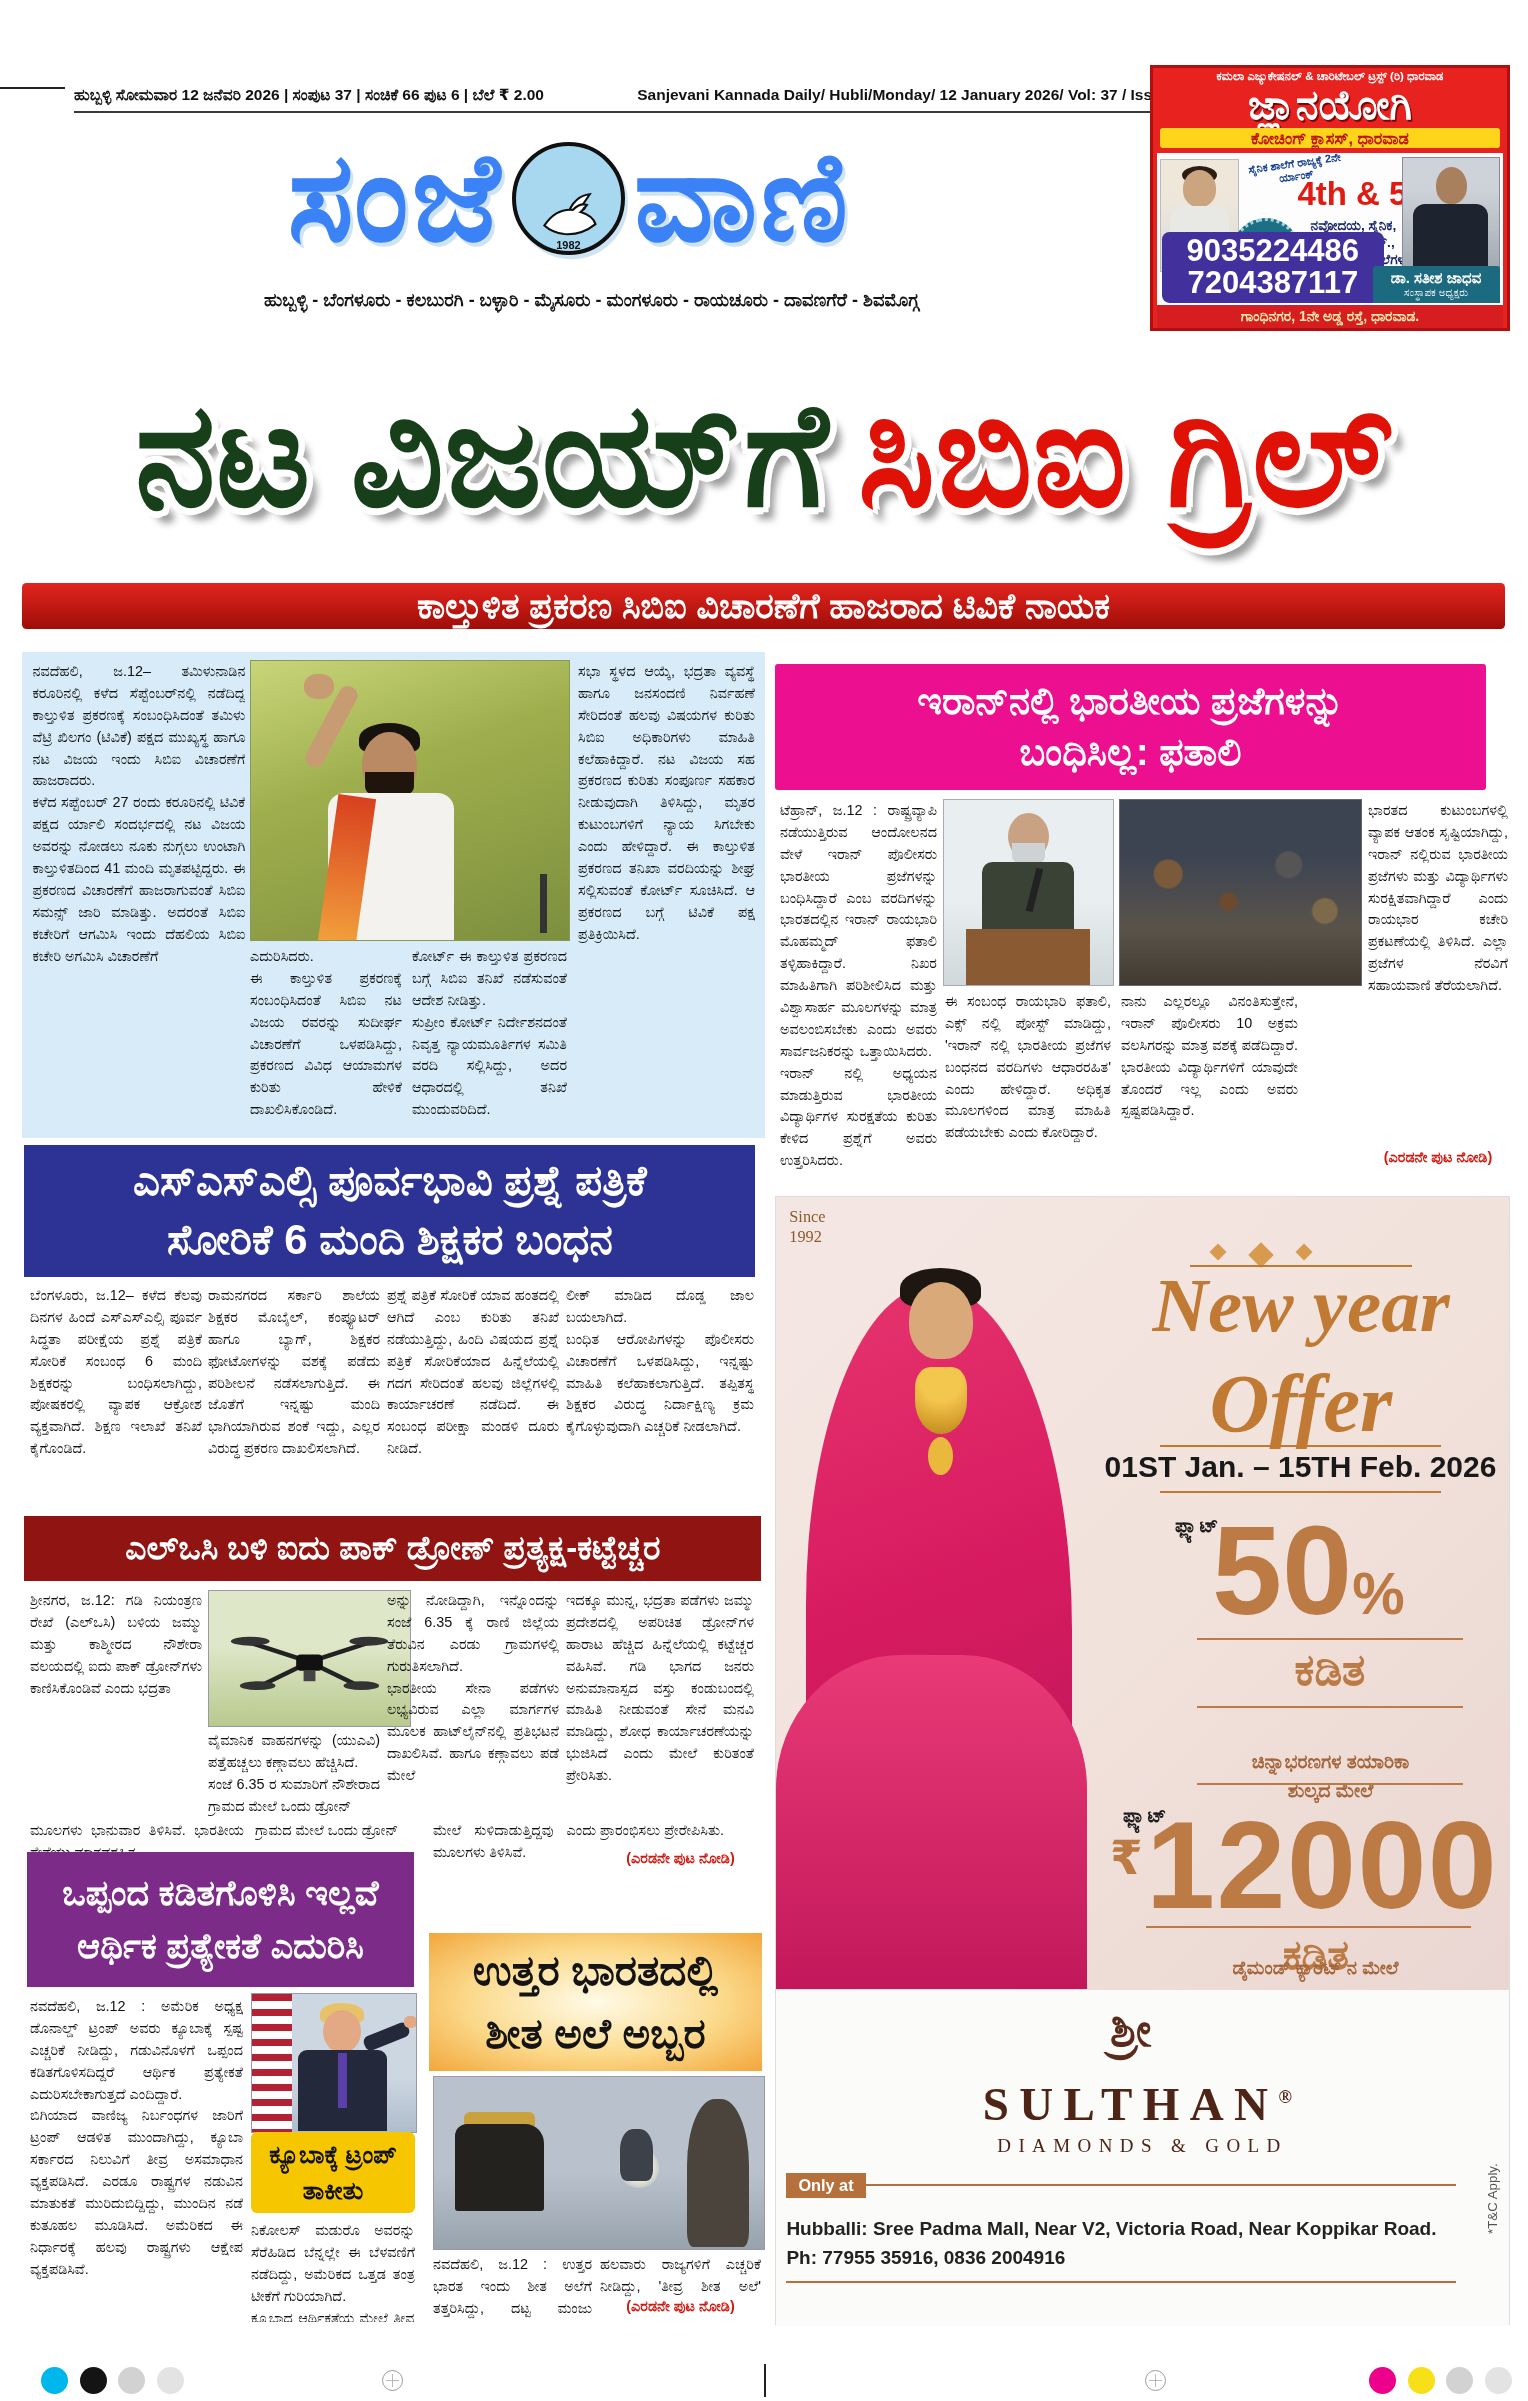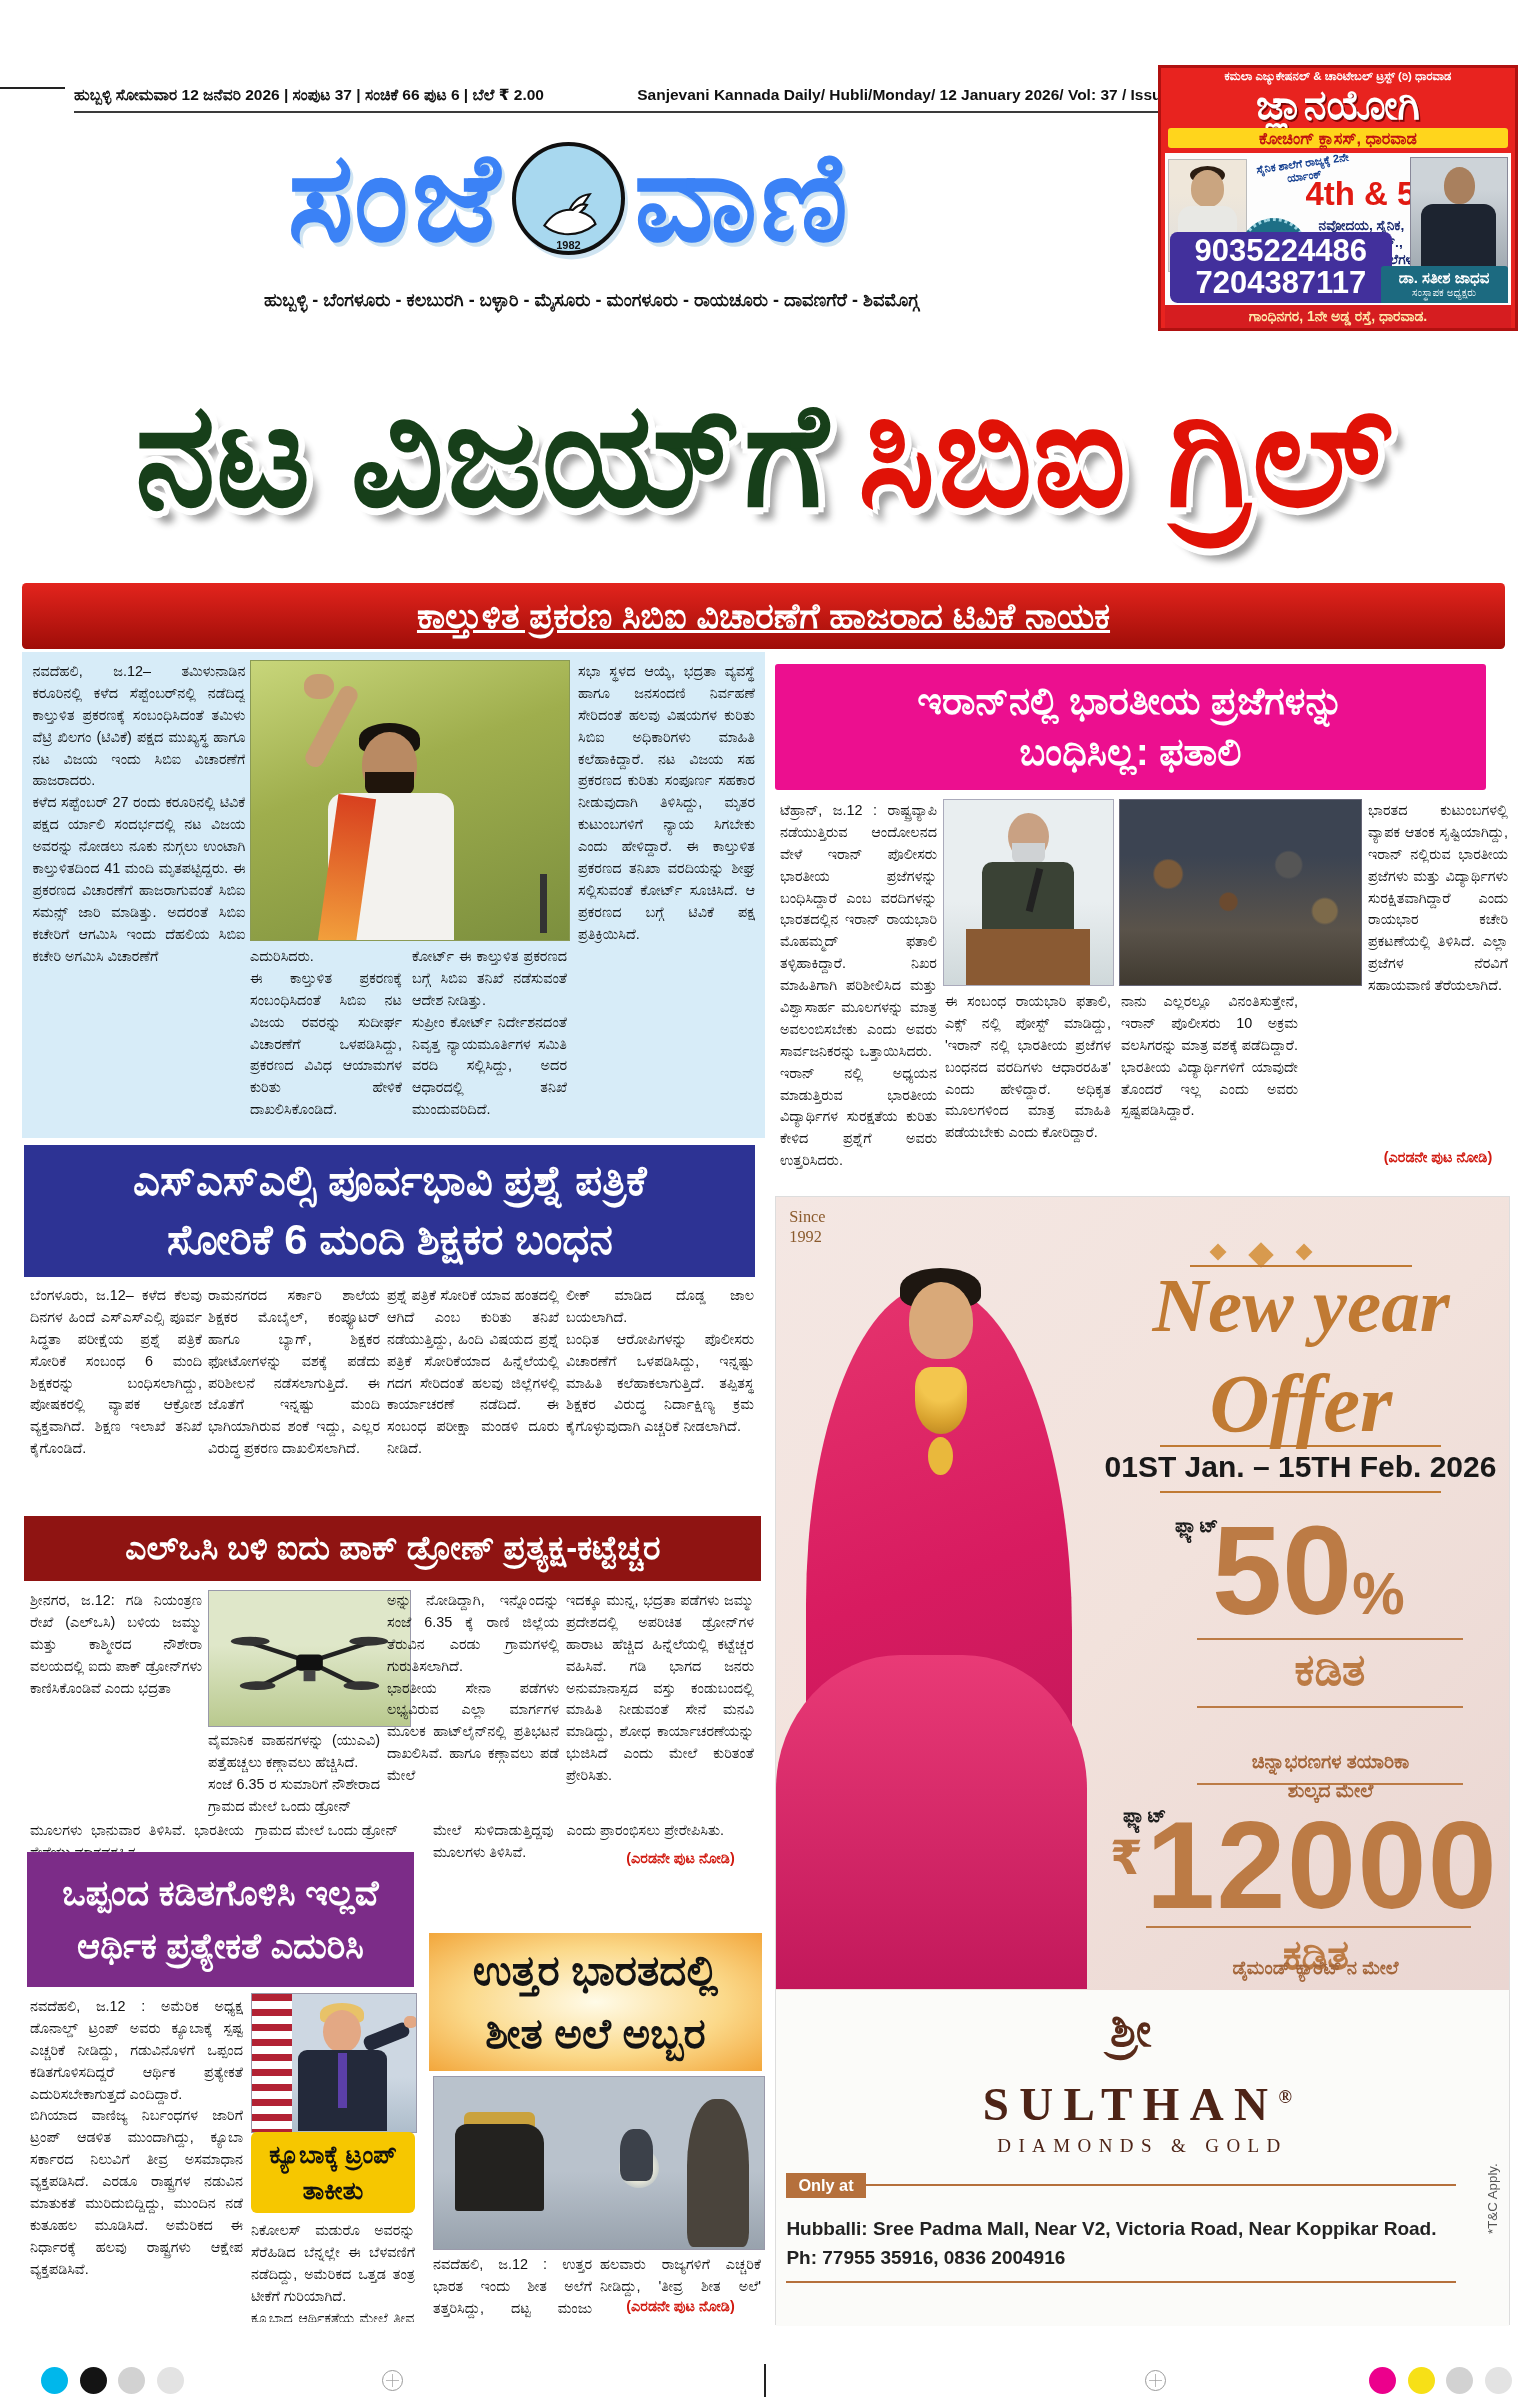--- a/index.html
+++ b/index.html
@@ -12,21 +12,21 @@
   .topbar{top:80px;left:74px;width:1390px;height:30px;font-size:15.5px;font-weight:bold;display:flex;justify-content:space-between;align-items:center;}
   .toprule{top:111px;left:74px;width:1390px;height:1.5px;background:#3a3a3a;}
   .cropmark{background:#222;}
   
   .logo{top:111px;left:52px;width:1035px;height:174px;display:flex;align-items:center;justify-content:center;}
   .logo-word{font-size:124px;font-weight:900;color:#3b82f6;letter-spacing:3px;text-shadow:3px 4.4px 0 #cfe4f2;}
   .dove-wrap{width:105px;height:105px;border-radius:50%;background:#a8d8ef;border:4.4px solid #101010;margin:0 9px;display:flex;align-items:center;justify-content:flex-end;flex-direction:column;box-shadow:3px 4.4px 0 #cfe4f2;}
   .est{font-size:11px;font-weight:bold;color:#101010;margin-top:-7.4px;}
   .cities{top:290px;left:111px;width:961px;font-size:18px;font-weight:bold;text-align:center;color:#141414;}
   
-  .adtop{top:65px;left:1150px;width:360px;height:266px;background:#e8231f;border:3px solid #b01110;box-sizing:border-box;display:flex;flex-direction:column;margin-left:8px;}
+  .adtop{top:65px;left:1150px;width:360px;height:266px;background:#e8231f;border:3px solid #b01110;box-sizing:border-box;display:flex;flex-direction:column;}
   .adtop .trust{font-size:11.5px;font-weight:bold;color:#fff;text-align:center;padding:2.2px 1.5px;}
   .adtop .title{font-size:41px;font-weight:900;color:#fff;text-align:center;line-height:1.0;text-shadow:1.5px 1.5px 0 #7a0706;}
   .adtop .subtitle{background:#ffd51c;color:#c01310;font-weight:bold;font-size:16.3px;text-align:center;margin:1.5px 7.4px;padding:0.7px 0;border-radius:3px;}
   .adtop .content{flex:1;background:#fdfdfd;margin:3px 4.4px 0 4.4px;position:relative;overflow:hidden;}
   .student-photo{position:absolute;left:3px;top:6px;width:77px;height:111px;background:linear-gradient(180deg,#efe7da 0 30%,#ddd 100%);border:0.7px solid #bbb;}
   .student-photo .head{position:absolute;left:22px;top:10.4px;width:33px;height:37px;border-radius:50% 50% 45% 45%;background:#caa580;}
   .student-photo .hair{position:absolute;left:21px;top:6px;width:35px;height:18px;border-radius:50%;background:#2b1d12;}
   .student-photo .shirt{position:absolute;left:9px;top:46px;width:59px;height:67px;border-radius:13.3px 13.3px 0 0;background:#e8e8e4;}
   .rank-badge{position:absolute;left:83px;top:4.4px;width:111px;font-size:11px;font-weight:bold;color:#123d8f;transform:rotate(-8deg);text-align:center;line-height:1.15;}
   .classes{position:absolute;left:140px;top:22px;font-size:33px;font-weight:900;color:#e11a12;}
@@ -41,21 +41,21 @@
   .adtop .phones{position:absolute;left:4.4px;bottom:25px;width:222px;background:#42309c;border-radius:7.4px;color:#fff;font-weight:900;font-size:31px;text-align:center;line-height:1.05;padding:3px 0;}
   .adtop .director-box{position:absolute;right:3px;bottom:25px;width:124px;background:#1c6a80;color:#fff;text-align:center;padding:3.7px 1.5px;border-radius:3px 3px 0 0;}
   .adtop .director-box .n1{font-size:15px;font-weight:bold;}
   .adtop .director-box .n2{font-size:10.4px;}
   .adtop .addr{position:absolute;left:0;bottom:0;width:100%;background:#d61d20;color:#ffe9a8;font-weight:bold;font-size:14px;text-align:center;padding:3px 0;}
   
   .lead-headline{top:333px;left:0;width:1528px;height:244px;display:flex;align-items:center;justify-content:center;gap:30px;font-weight:900;font-size:145px;line-height:1;}
   .hl-outline{text-shadow:-5.2px -5.2px 0 #fff,5.2px -5.2px 0 #fff,-5.2px 5.2px 0 #fff,5.2px 5.2px 0 #fff,0 -6.7px 0 #fff,0 6.7px 0 #fff,-6.7px 0 0 #fff,6.7px 0 0 #fff,10.4px 12px 7.4px rgba(40,40,40,.45);}
   .hl-green{color:#173f1a;}
   .hl-red{color:#e01207;}
-  .lead-banner{top:583px;left:22px;width:1483px;height:66px;background:linear-gradient(180deg,#e3241d,#9f0d08);color:#fff;font-size:35px;font-weight:bold;display:flex;align-items:center;justify-content:center;border-radius:4.4px;text-decoration:underline;}
+  .lead-banner{top:583px;left:22px;width:1483px;height:46px;background:linear-gradient(180deg,#e3241d,#9f0d08);color:#fff;font-size:35px;font-weight:bold;display:flex;align-items:center;justify-content:center;border-radius:4.4px;}
   
   .lead-block{top:652px;left:22px;width:743px;height:486px;background:#d7ecf8;}
   .col{position:absolute;font-size:14.4px;line-height:1.52;}
   .vijay-photo{position:absolute;left:228px;top:8.1px;width:318px;height:279px;background:linear-gradient(160deg,#c8d67a 0%,#9fae4d 40%,#7c8f3e 100%);overflow:hidden;border:0.7px solid #8a9a55;}
   .vijay-photo .arm{position:absolute;left:71px;top:21px;width:19px;height:89px;background:#c89c72;transform:rotate(28deg);border-radius:9px;}
   .vijay-photo .hand{position:absolute;left:53px;top:13.3px;width:30px;height:25px;background:#c89c72;border-radius:45%;}
   .vijay-photo .head{position:absolute;left:111px;top:71px;width:55px;height:65px;background:#b98a63;border-radius:50% 50% 46% 46%;}
   .vijay-photo .hair{position:absolute;left:108px;top:62px;width:61px;height:31px;background:#17120d;border-radius:50% 50% 30% 30%;}
   .vijay-photo .beard{position:absolute;left:114px;top:111px;width:49px;height:27px;background:#20150c;border-radius:0 0 46% 46%;}
   .vijay-photo .shirt{position:absolute;left:77px;top:132px;width:126px;height:148px;background:#f3f2ee;border-radius:16.3px 16.3px 0 0;}

